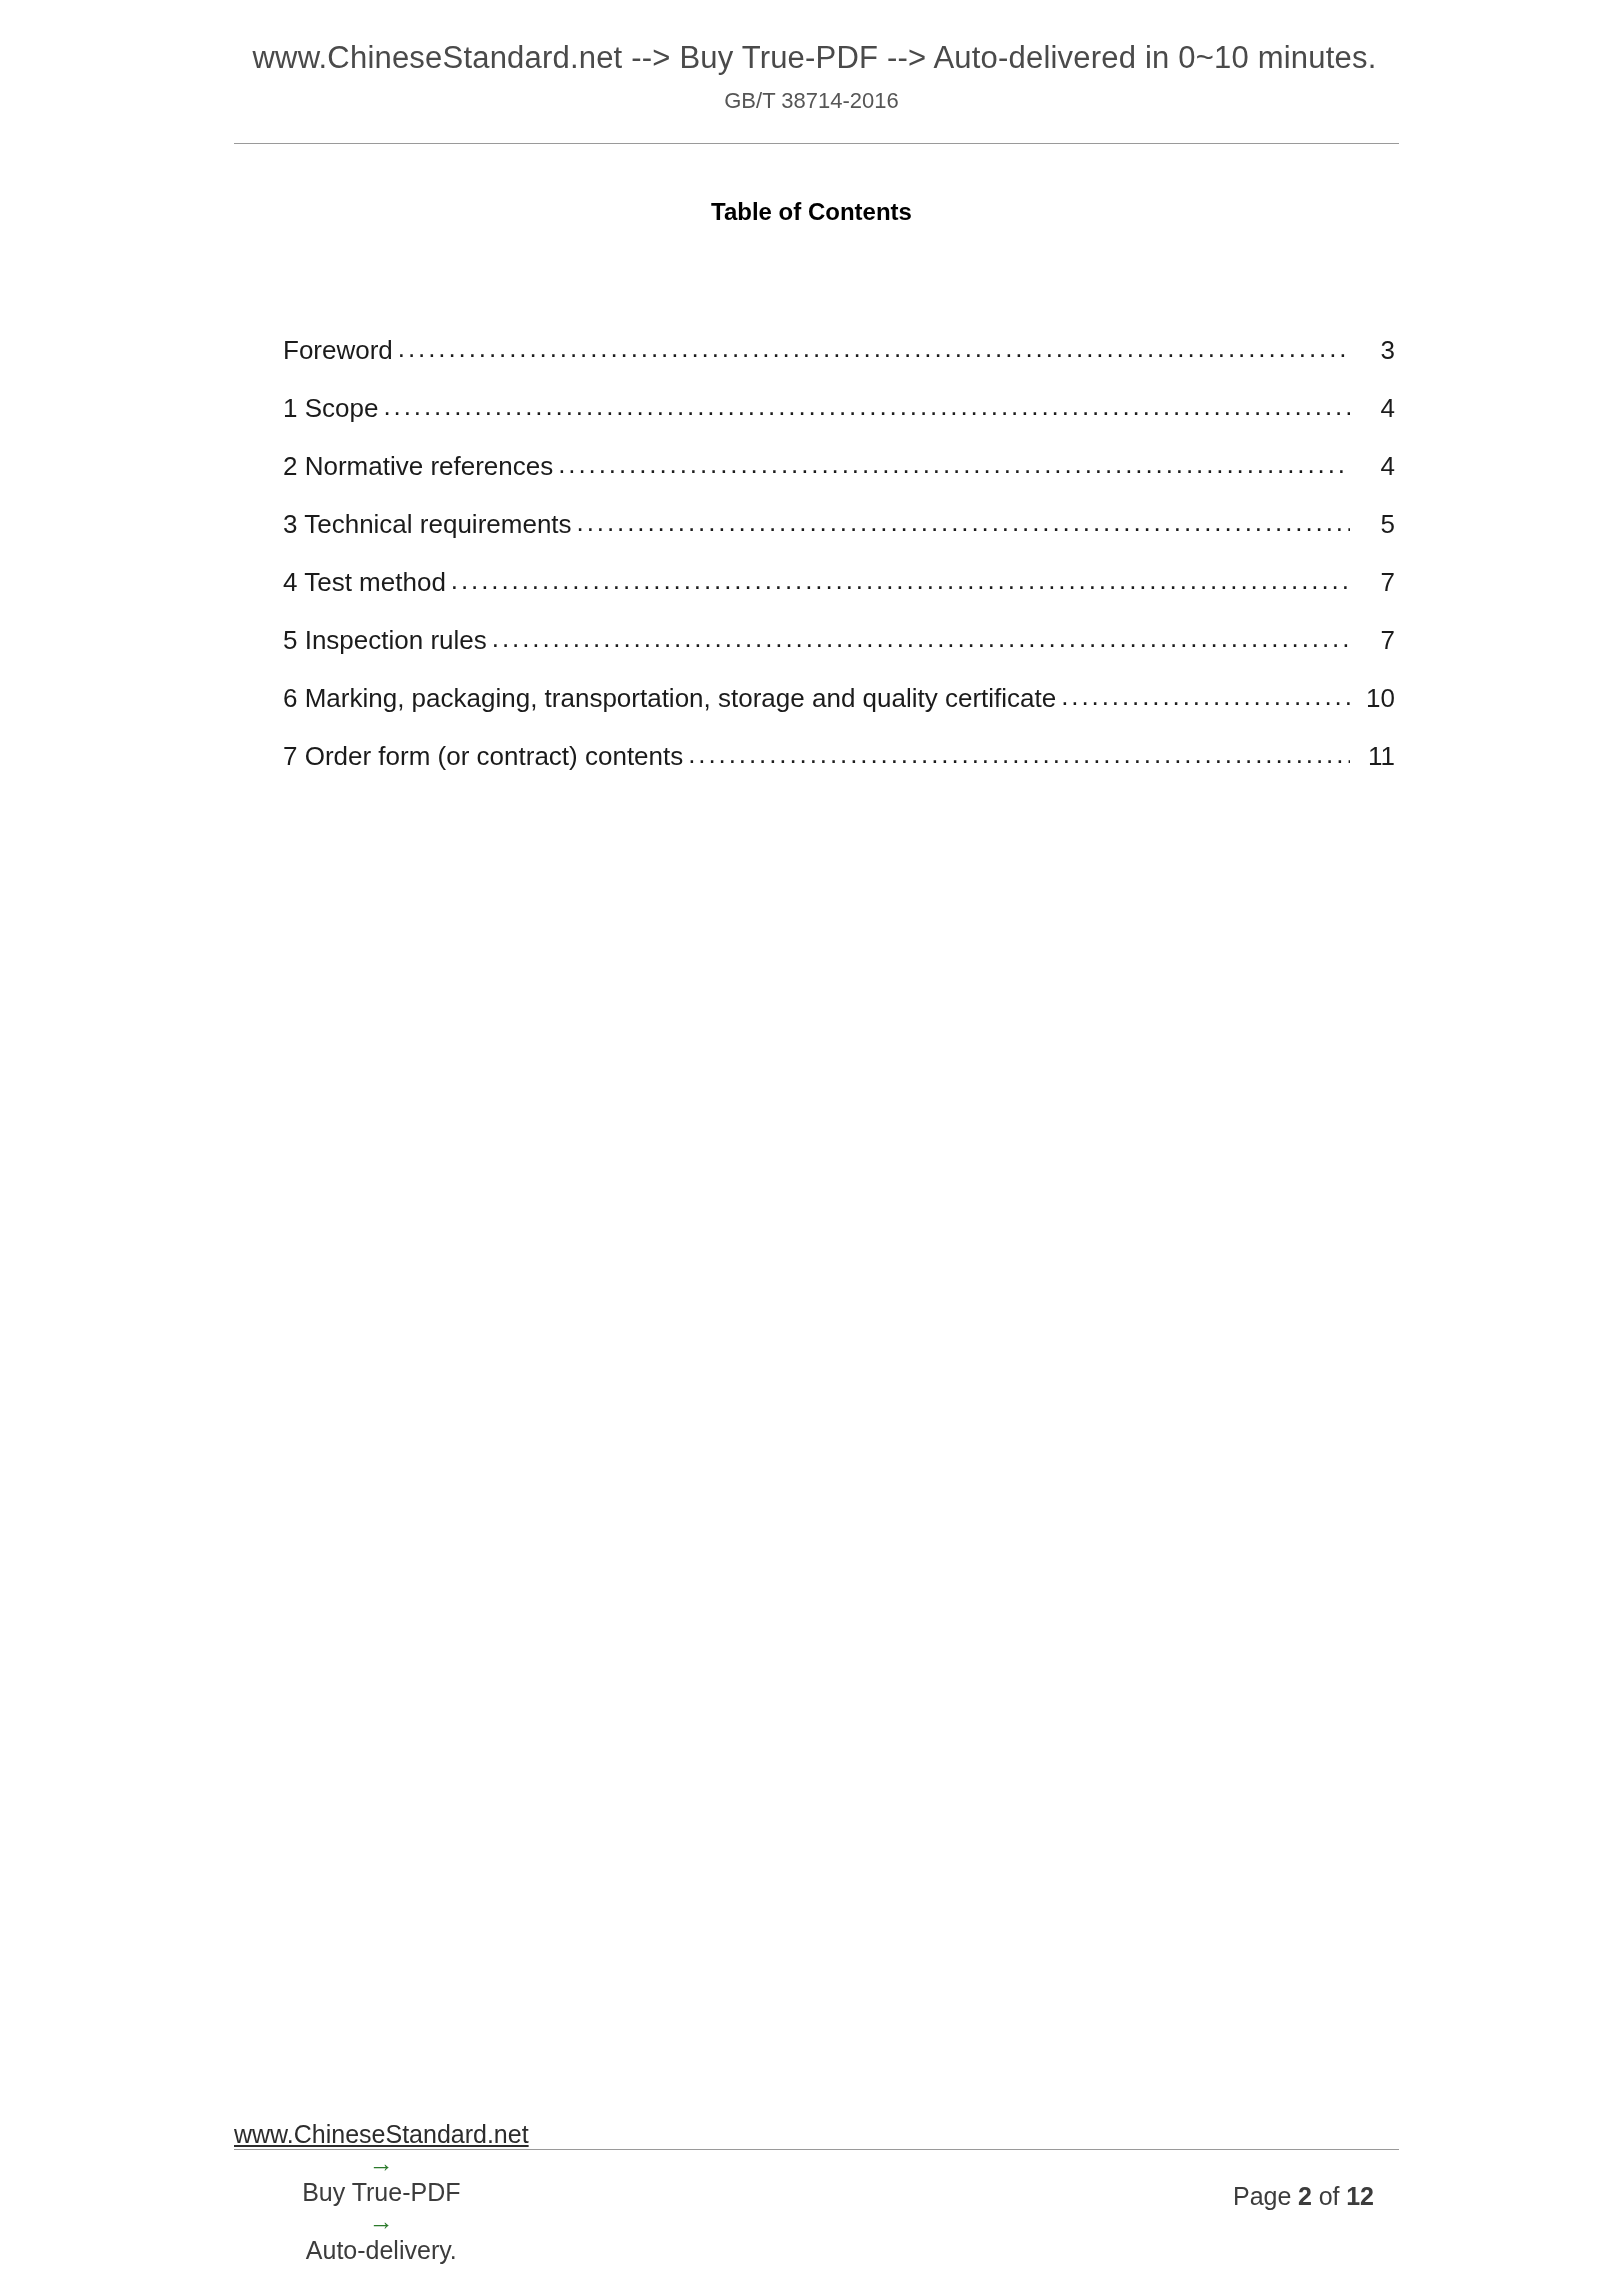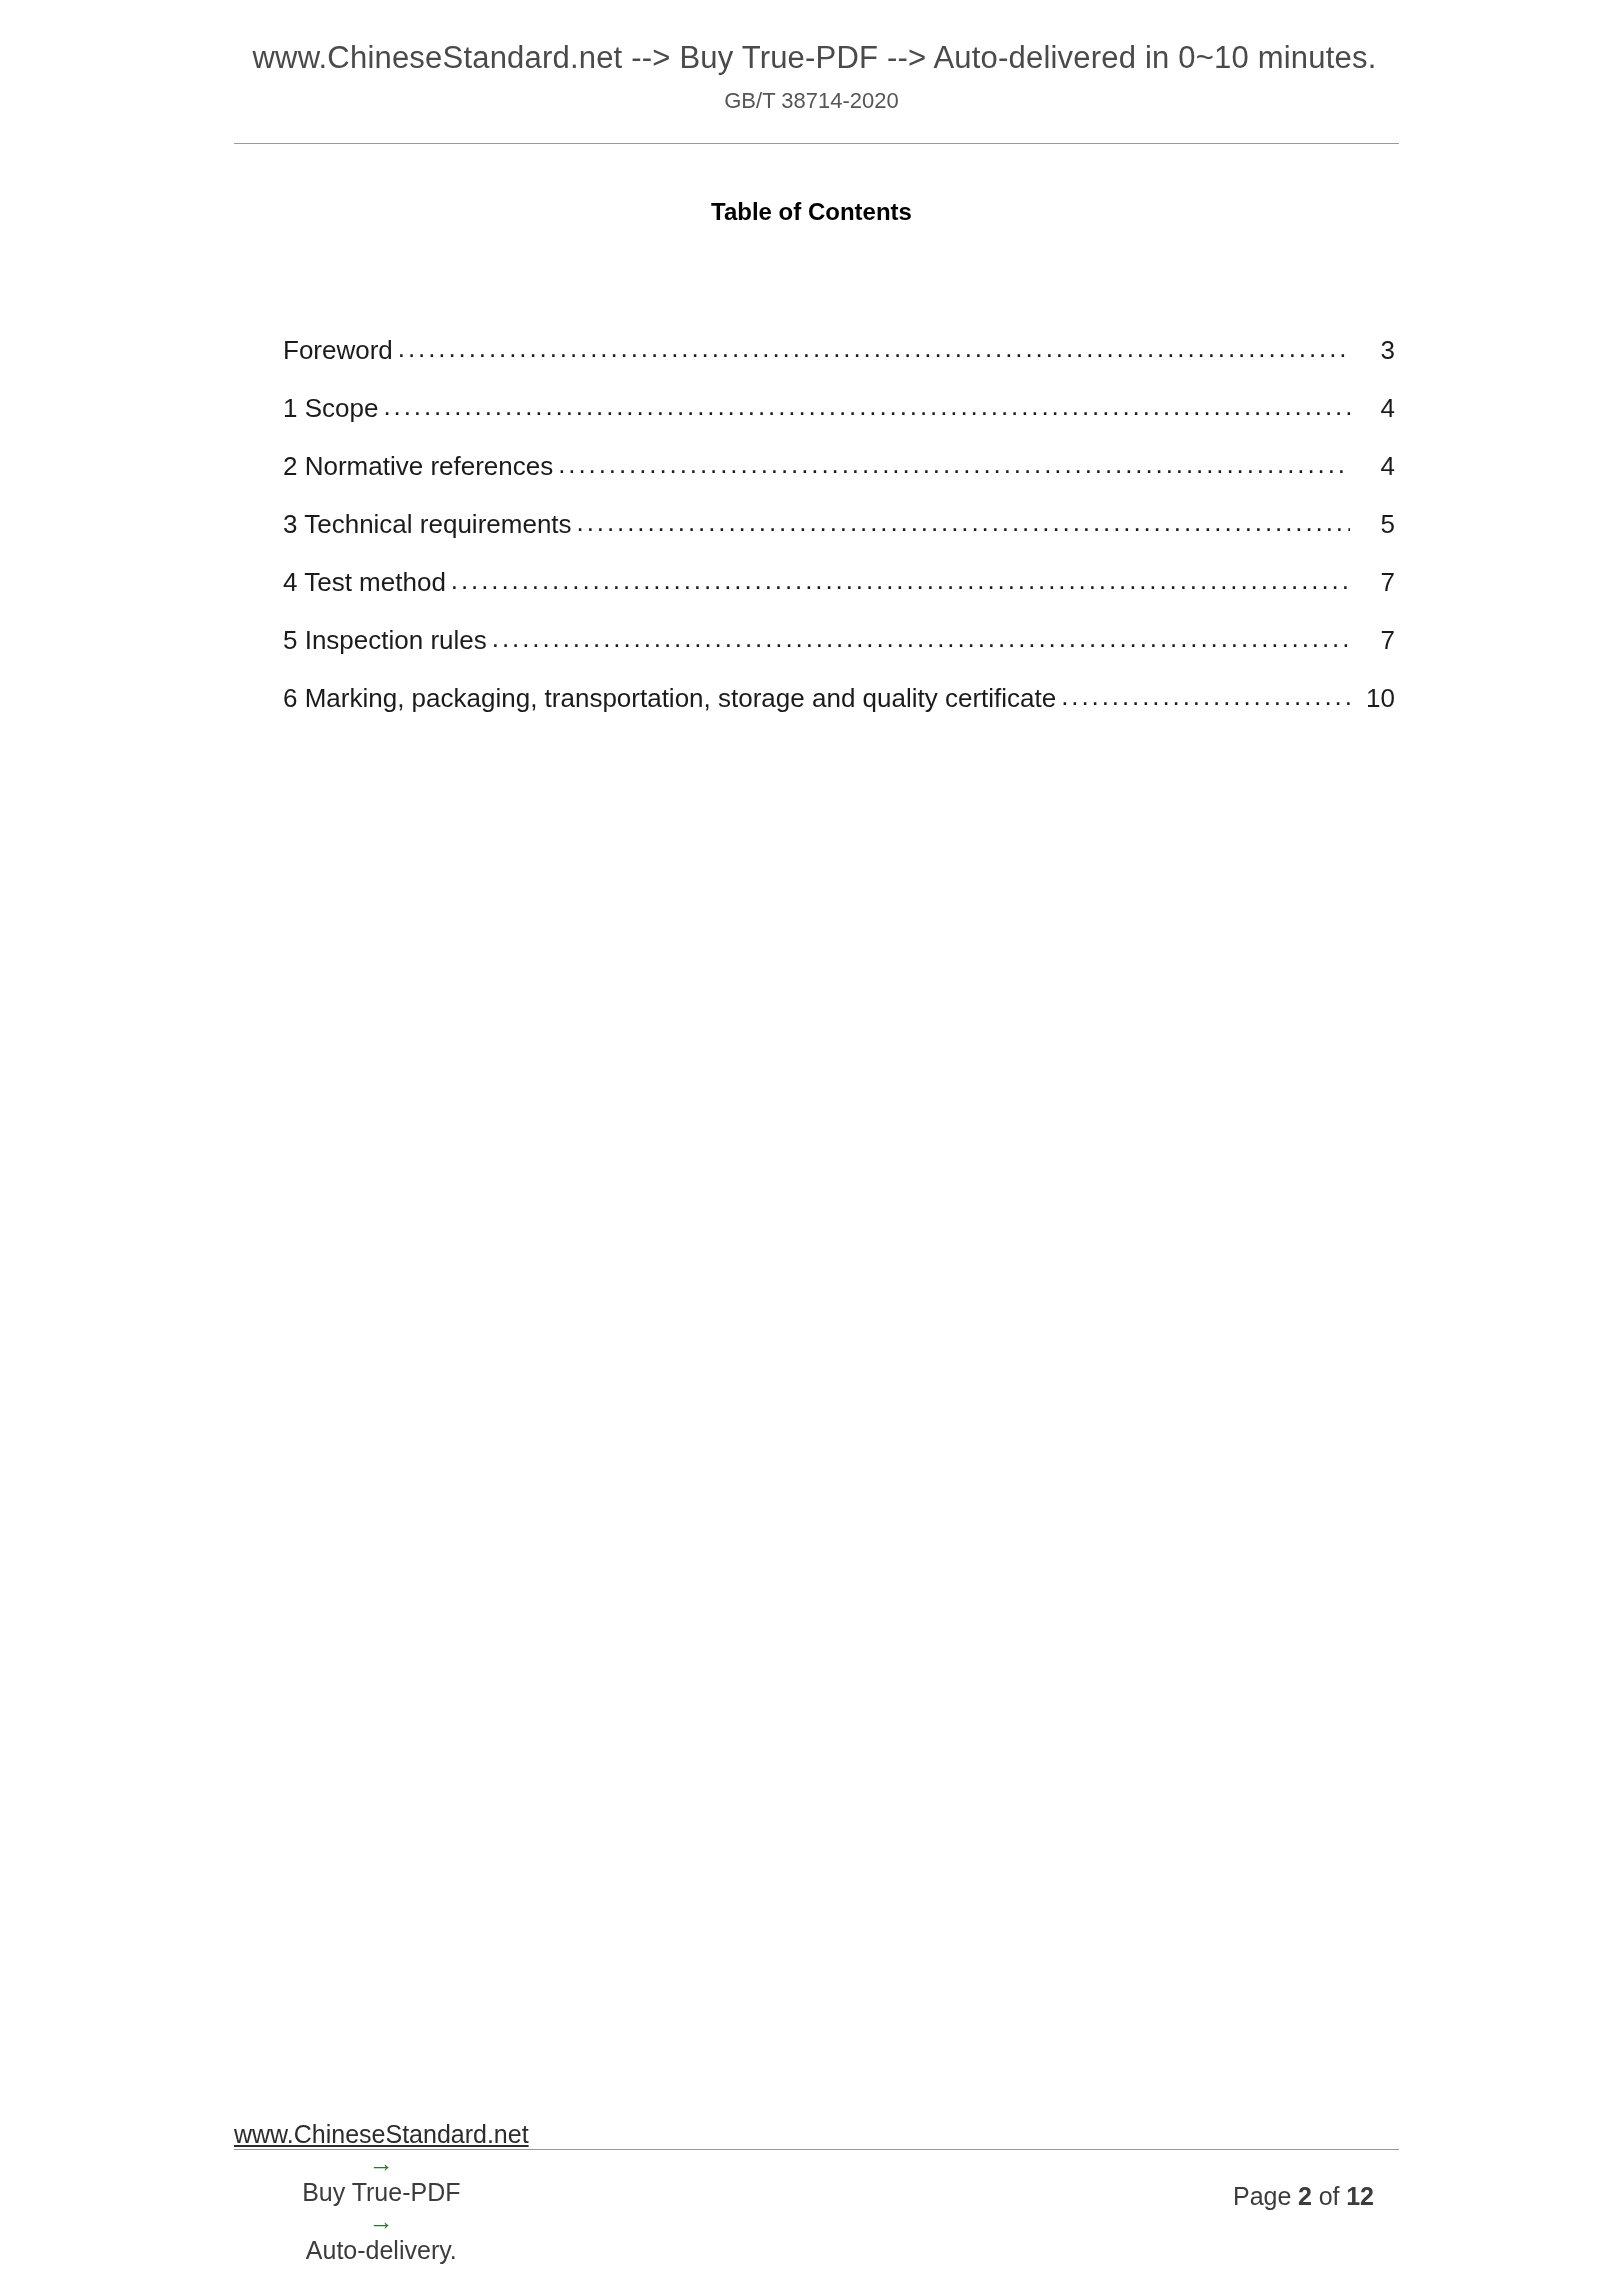--- a/index.html
+++ b/index.html
@@ -160,21 +160,21 @@
     font-weight: bold;
     padding: 0 6.7px;
   }
 </style>
 </head>
 <body>
 
 <div class="page">
 
   <div class="header-banner">www.ChineseStandard.net --&gt; Buy True-PDF --&gt; Auto-delivered in 0~10 minutes.</div>
-  <div class="header-std">GB/T 38714-2020</div>
+  <div class="header-std">GB/T 38714-2016</div>
   <div class="header-rule"></div>
 
   <div class="toc-title">Table of Contents</div>
 
   <div class="toc-list">
 
     <div class="toc-row">
       <span class="toc-label">Foreword</span>
       <span class="toc-dots"></span>
       <span class="toc-page">3</span>
@@ -209,20 +209,25 @@
       <span class="toc-dots"></span>
       <span class="toc-page">7</span>
     </div>
 
     <div class="toc-row">
       <span class="toc-label">6 Marking, packaging, transportation, storage and quality certificate</span>
       <span class="toc-dots"></span>
       <span class="toc-page">10</span>
     </div>
 
+    <div class="toc-row">
+      <span class="toc-label">7 Order form (or contract) contents</span>
+      <span class="toc-dots"></span>
+      <span class="toc-page">11</span>
+    </div>
 
   </div>
 
   <div class="footer-rule"></div>
 
   <div class="footer">
     <div class="footer-left">
       <span class="footer-site">www.ChineseStandard.net</span>
       <span class="footer-arrow">→</span>
       <span class="footer-seg">Buy True-PDF</span>

